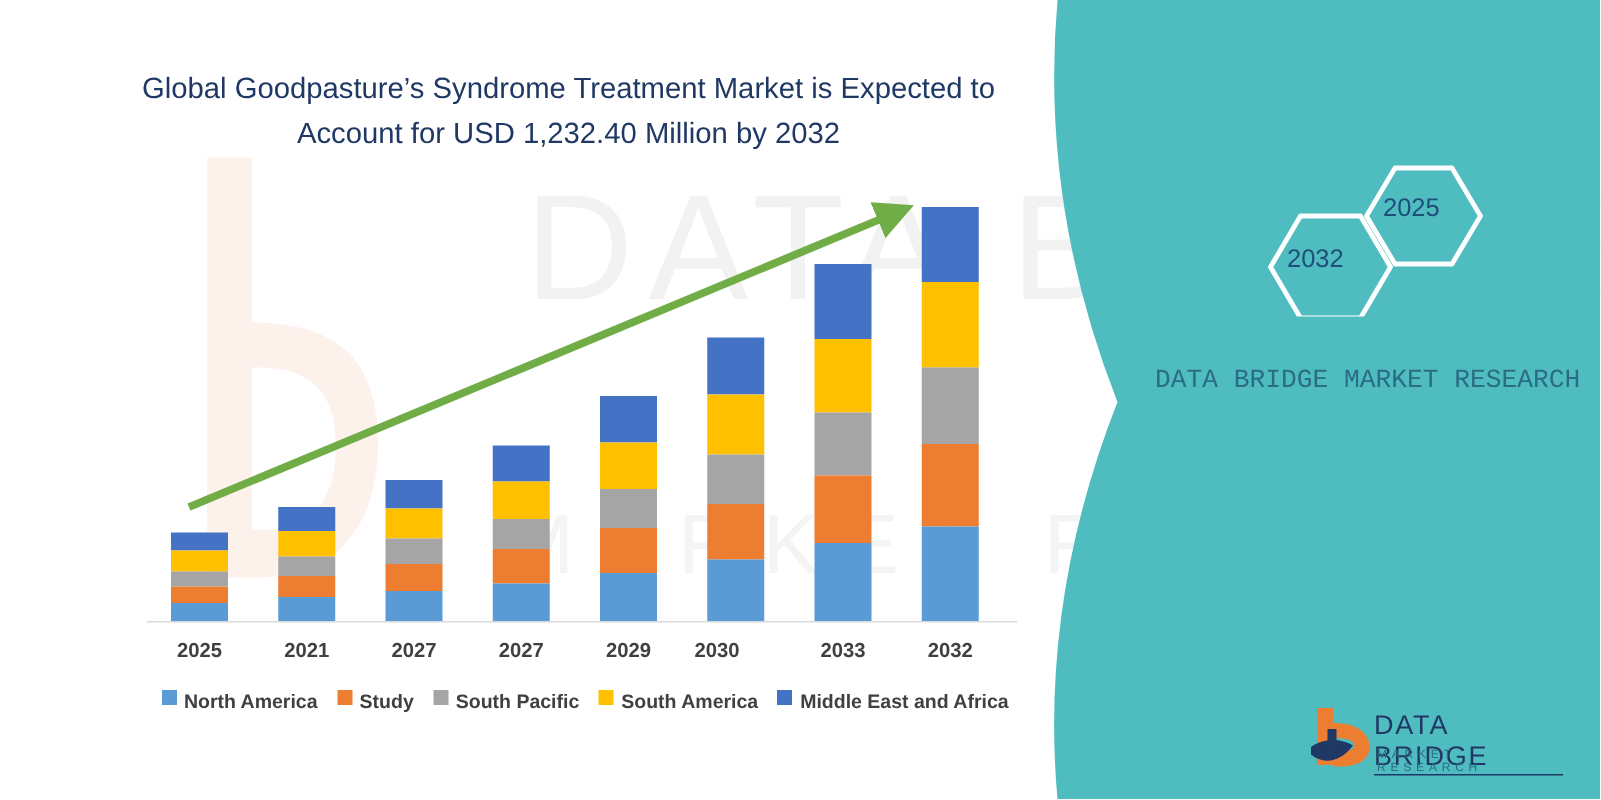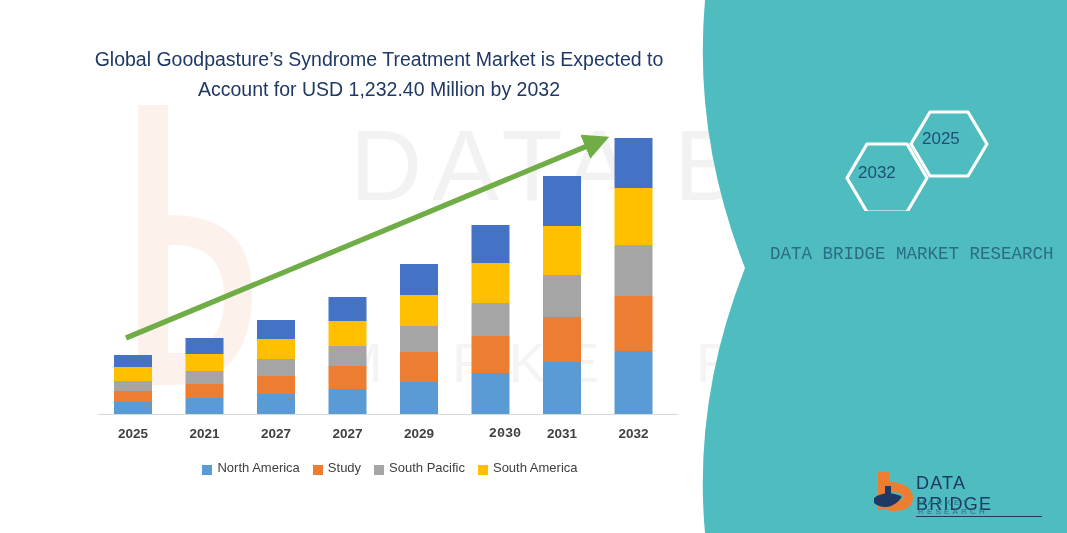--- a/index.html
+++ b/index.html
@@ -194,24 +194,24 @@
     left: 100px;
     top: 460px;
     width: 580px;
     display: flex;
     justify-content: center;
     align-items: center;
     gap: 13px;
   }
   .legend-item {
     display: flex;
-    align-items: flex-end;
+    align-items: flex-start;
     gap: 5px;
     font-size: 13px;
-    font-weight: normal;
+    font-weight: bold;
     color: #404040;
     font-family: "Liberation Sans", sans-serif;
     white-space: nowrap;
   }
   .legend-swatch {
     width: 10px;
     height: 10px;
     flex: 0 0 auto;
   }
 
@@ -347,22 +347,22 @@
           <div class="seg" title="North America 2032" style="height: 62.6813px; background: rgb(91, 155, 213);"></div>
         </div>
       </div>
     <div class="axis-line"></div>
     <div id="xlabels">
         <div class="xlabel" style="left: 98px;">2025</div>
         <div class="xlabel" style="left: 169.5px;">2021</div>
         <div class="xlabel" style="left: 241px;">2027</div>
         <div class="xlabel" style="left: 312.5px;">2027</div>
         <div class="xlabel" style="left: 384px;">2029</div>
-        <div class="xlabel" style="left: 470px; font-family: Liberation Mono, monospace;">2030</div>
-        <div class="xlabel" style="left: 527px;">2031</div>
+        <div class="xlabel" style="left: 443px;">2030</div>
+        <div class="xlabel" style="left: 527px;">2033</div>
         <div class="xlabel" style="left: 598.5px;">2032</div>
       </div>
   </div>
 
   <div class="legend" id="legend">
       <div class="legend-item">
         <span class="legend-swatch" style="background: rgb(91, 155, 213);"></span>
         <span>North America</span>
       </div>
       <div class="legend-item">
@@ -370,16 +370,20 @@
         <span>Study</span>
       </div>
       <div class="legend-item">
         <span class="legend-swatch" style="background: rgb(165, 165, 165);"></span>
         <span>South Pacific</span>
       </div>
       <div class="legend-item">
         <span class="legend-swatch" style="background: rgb(255, 192, 0);"></span>
         <span>South America</span>
       </div>
+      <div class="legend-item">
+        <span class="legend-swatch" style="background: rgb(68, 114, 196);"></span>
+        <span>Middle East and Africa</span>
+      </div>
     </div>
 
 
 </div>
 
 </body></html>

